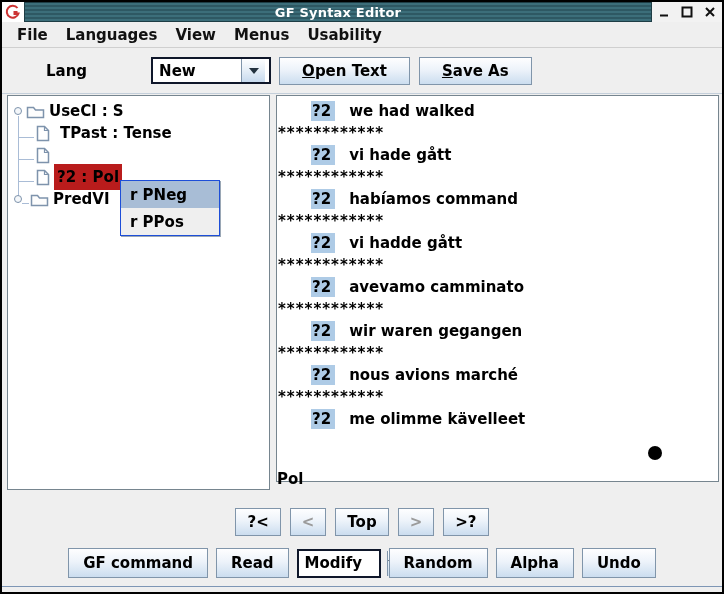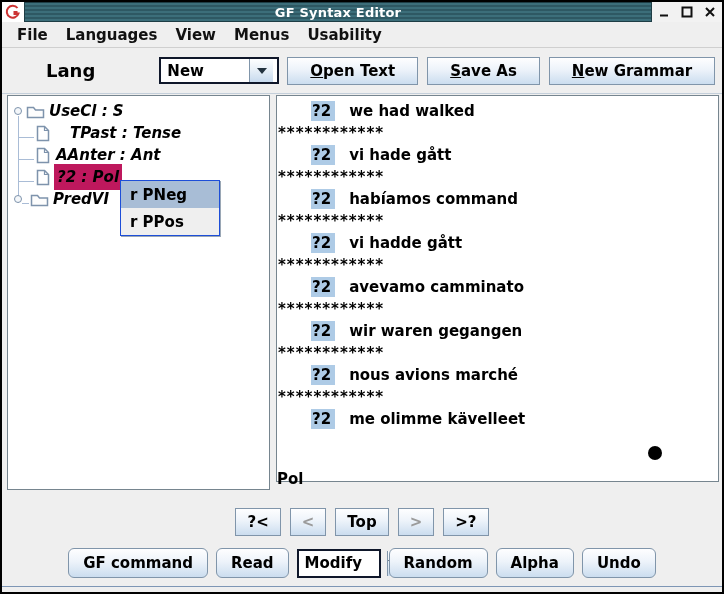--- a/index.html
+++ b/index.html
@@ -23,21 +23,21 @@
   .menubar {
     height:26px; display:flex; align-items:center; gap:0;
     background:#EFEFEF; border-bottom:1px solid #CFCFCF; padding-left:6px;
   }
   .menu-item { font-size:15px; font-weight:bold; color:#111; padding:2px 9px; cursor:default; }
   
   .toolbar {
     height:46px; display:flex; align-items:center;
     background:#EFEFEF; border-bottom:1px solid #C4CFDA;
   }
-  .lang-label { font-size:18px; font-weight:bold; margin-left:44px; }
+  .lang-label { font-size:15px; font-weight:bold; margin-left:44px; }
   .b {
     font-family:inherit; font-size:15px; font-weight:bold; color:#000;
     background:linear-gradient(180deg,#FEFEFF 0%,#EDF3FA 45%,#CBDDEF 100%);
     border:1px solid #8095AA; padding:4px 22px; cursor:default;
   }
   .b u { text-decoration:underline; }
   .combo { display:inline-flex; height:27px; border:2px solid #0f172a; background:#FFF; align-items:stretch; }
   .combo-value { font-size:15px; font-weight:bold; padding:2px 6px; min-width:88px; display:flex; align-items:center; }
   .combo-arrow {
     width:24px; display:flex; align-items:center; justify-content:center;
@@ -49,22 +49,22 @@
   .toolbar .b { margin-left:9px; }
   .toolbar .b.first { margin-left:8px; }
   
   .content { position:relative; height:498px; background:#EFEFEF; }
   .panel { position:absolute; background:#FFF; border:1px solid #76858F; }
   .tree-panel  { left:5px;  top:1px; width:263px; height:395px; }
   .text-panel  { left:274px; top:1px; width:443px; height:387px; overflow:hidden; }
   
   .tree { position:relative; padding-top:4px; font-size:15px; font-weight:bold; }
   .tree-row { position:relative; height:22px; display:flex; align-items:center; white-space:nowrap; }
-  .tree-row .tlabel { color:#000;font-style:italic; }
-  .tlabel.selhl { background:#be185d; padding:4px 3px; }
+  .tree-row .tlabel { color:#000; }
+  .tlabel.selhl { background:#b91c1c; padding:4px 3px; }
   .tline { position:absolute; background:#A9BCD6; }
   .handle-circle {
     width:8px; height:8px; border:1.5px solid #7E93AC; border-radius:50%;
     background:#F4F7FA; display:inline-block;
   }
   .ticon { display:inline-flex; align-items:center; }
   
   .popup {
     position:absolute; left:118px; top:86px; width:100px; z-index:6;
     background:#EFEFEF; border:1px solid #1d4ed8; box-shadow:1px 1px 0 #9AA7B5;
@@ -77,21 +77,21 @@
   .ln.sep { padding-left:1px; letter-spacing:1px; }
   .tok { background:#AECBE6; padding:1px 4px 1px 1px; }
   .txt { margin-left:14px; }
   .dot { position:absolute; left:371px; top:350px; width:14px; height:14px; border-radius:50%; background:#000; }
   
   .status { position:absolute; left:275px; top:376px; font-size:15px; font-weight:bold; color:#000; }
   .navrow { position:absolute; left:0; top:414px; width:100%; display:flex; justify-content:center; gap:9px; }
   .navrow .b { padding:4px 11px; min-width:36px; }
   .navrow .b[data-state="disabled"] { color:#9B9B9B; }
   .bottombar { position:absolute; left:0; top:454px; width:100%; display:flex; justify-content:center; align-items:center; gap:8px; }
-  .bottombar .b { padding:5px 14px;border-radius:6px; }
+  .bottombar .b { padding:5px 14px; }
   .bb-combo { width:84px; height:29px; }
   .bottomline { position:absolute; left:0; top:492px; width:100%; height:1px; background:#7E96B5; }
 </style>
 </head>
 <body>
 
 <div class="window">
 
   <div class="titlebar">
     <div class="logo">
@@ -133,21 +133,20 @@
   <div class="toolbar">
     <span class="lang-label">Lang</span>
     <div class="combo tb-combo">
       <span class="combo-value">New</span>
       <span class="combo-arrow">
           <i class="tri"></i>
         </span>
     </div>
     <button class="b first"><u>O</u><span>pen Text</span></button>
     <button class="b"><u>S</u><span>ave As</span></button>
-    <button class="b"><u>N</u><span>ew Grammar</span></button>
   </div>
 
   <div class="content">
 
     <div class="panel tree-panel">
       <div class="tree">
 
         <div class="tline" style="left:10px; top:20px; width:1px; height:87px;"></div>
         <div class="tline" style="left:10px; top:41px; width:16px; height:1px;"></div>
         <div class="tline" style="left:10px; top:63px; width:16px; height:1px;"></div>
@@ -164,31 +163,30 @@
           <span class="tlabel" style="margin-left:4px;">UseCl : S</span>
         </div>
 
         <div class="tree-row" style="padding-left:28px;">
           <span class="ticon">
             <svg width="14" height="17" viewBox="0 0 14 17">
                 <path d="M1.5 1.5 h7 l4 4 v10 h-11 z" fill="#FFF" stroke="#7E93AC" stroke-width="1.5"></path>
                 <path d="M8.5 1.5 v4 h4" fill="none" stroke="#7E93AC" stroke-width="1.2"></path>
               </svg>
           </span>
-          <span class="tlabel" style="margin-left:20px;">TPast : Tense</span>
+          <span class="tlabel" style="margin-left:10px;">TPast : Tense</span>
         </div>
 
         <div class="tree-row" style="padding-left:28px;">
           <span class="ticon">
             <svg width="14" height="17" viewBox="0 0 14 17">
                 <path d="M1.5 1.5 h7 l4 4 v10 h-11 z" fill="#FFF" stroke="#7E93AC" stroke-width="1.5"></path>
                 <path d="M8.5 1.5 v4 h4" fill="none" stroke="#7E93AC" stroke-width="1.2"></path>
               </svg>
           </span>
-          <span class="tlabel" style="margin-left:6px;">AAnter : Ant</span>
         </div>
 
         <div class="tree-row" style="padding-left:28px;">
           <span class="ticon">
             <svg width="14" height="17" viewBox="0 0 14 17">
                 <path d="M1.5 1.5 h7 l4 4 v10 h-11 z" fill="#FFF" stroke="#7E93AC" stroke-width="1.5"></path>
                 <path d="M8.5 1.5 v4 h4" fill="none" stroke="#7E93AC" stroke-width="1.2"></path>
               </svg>
           </span>
           <span class="tlabel selhl" style="margin-left:4px;">?2 : Pol</span>

